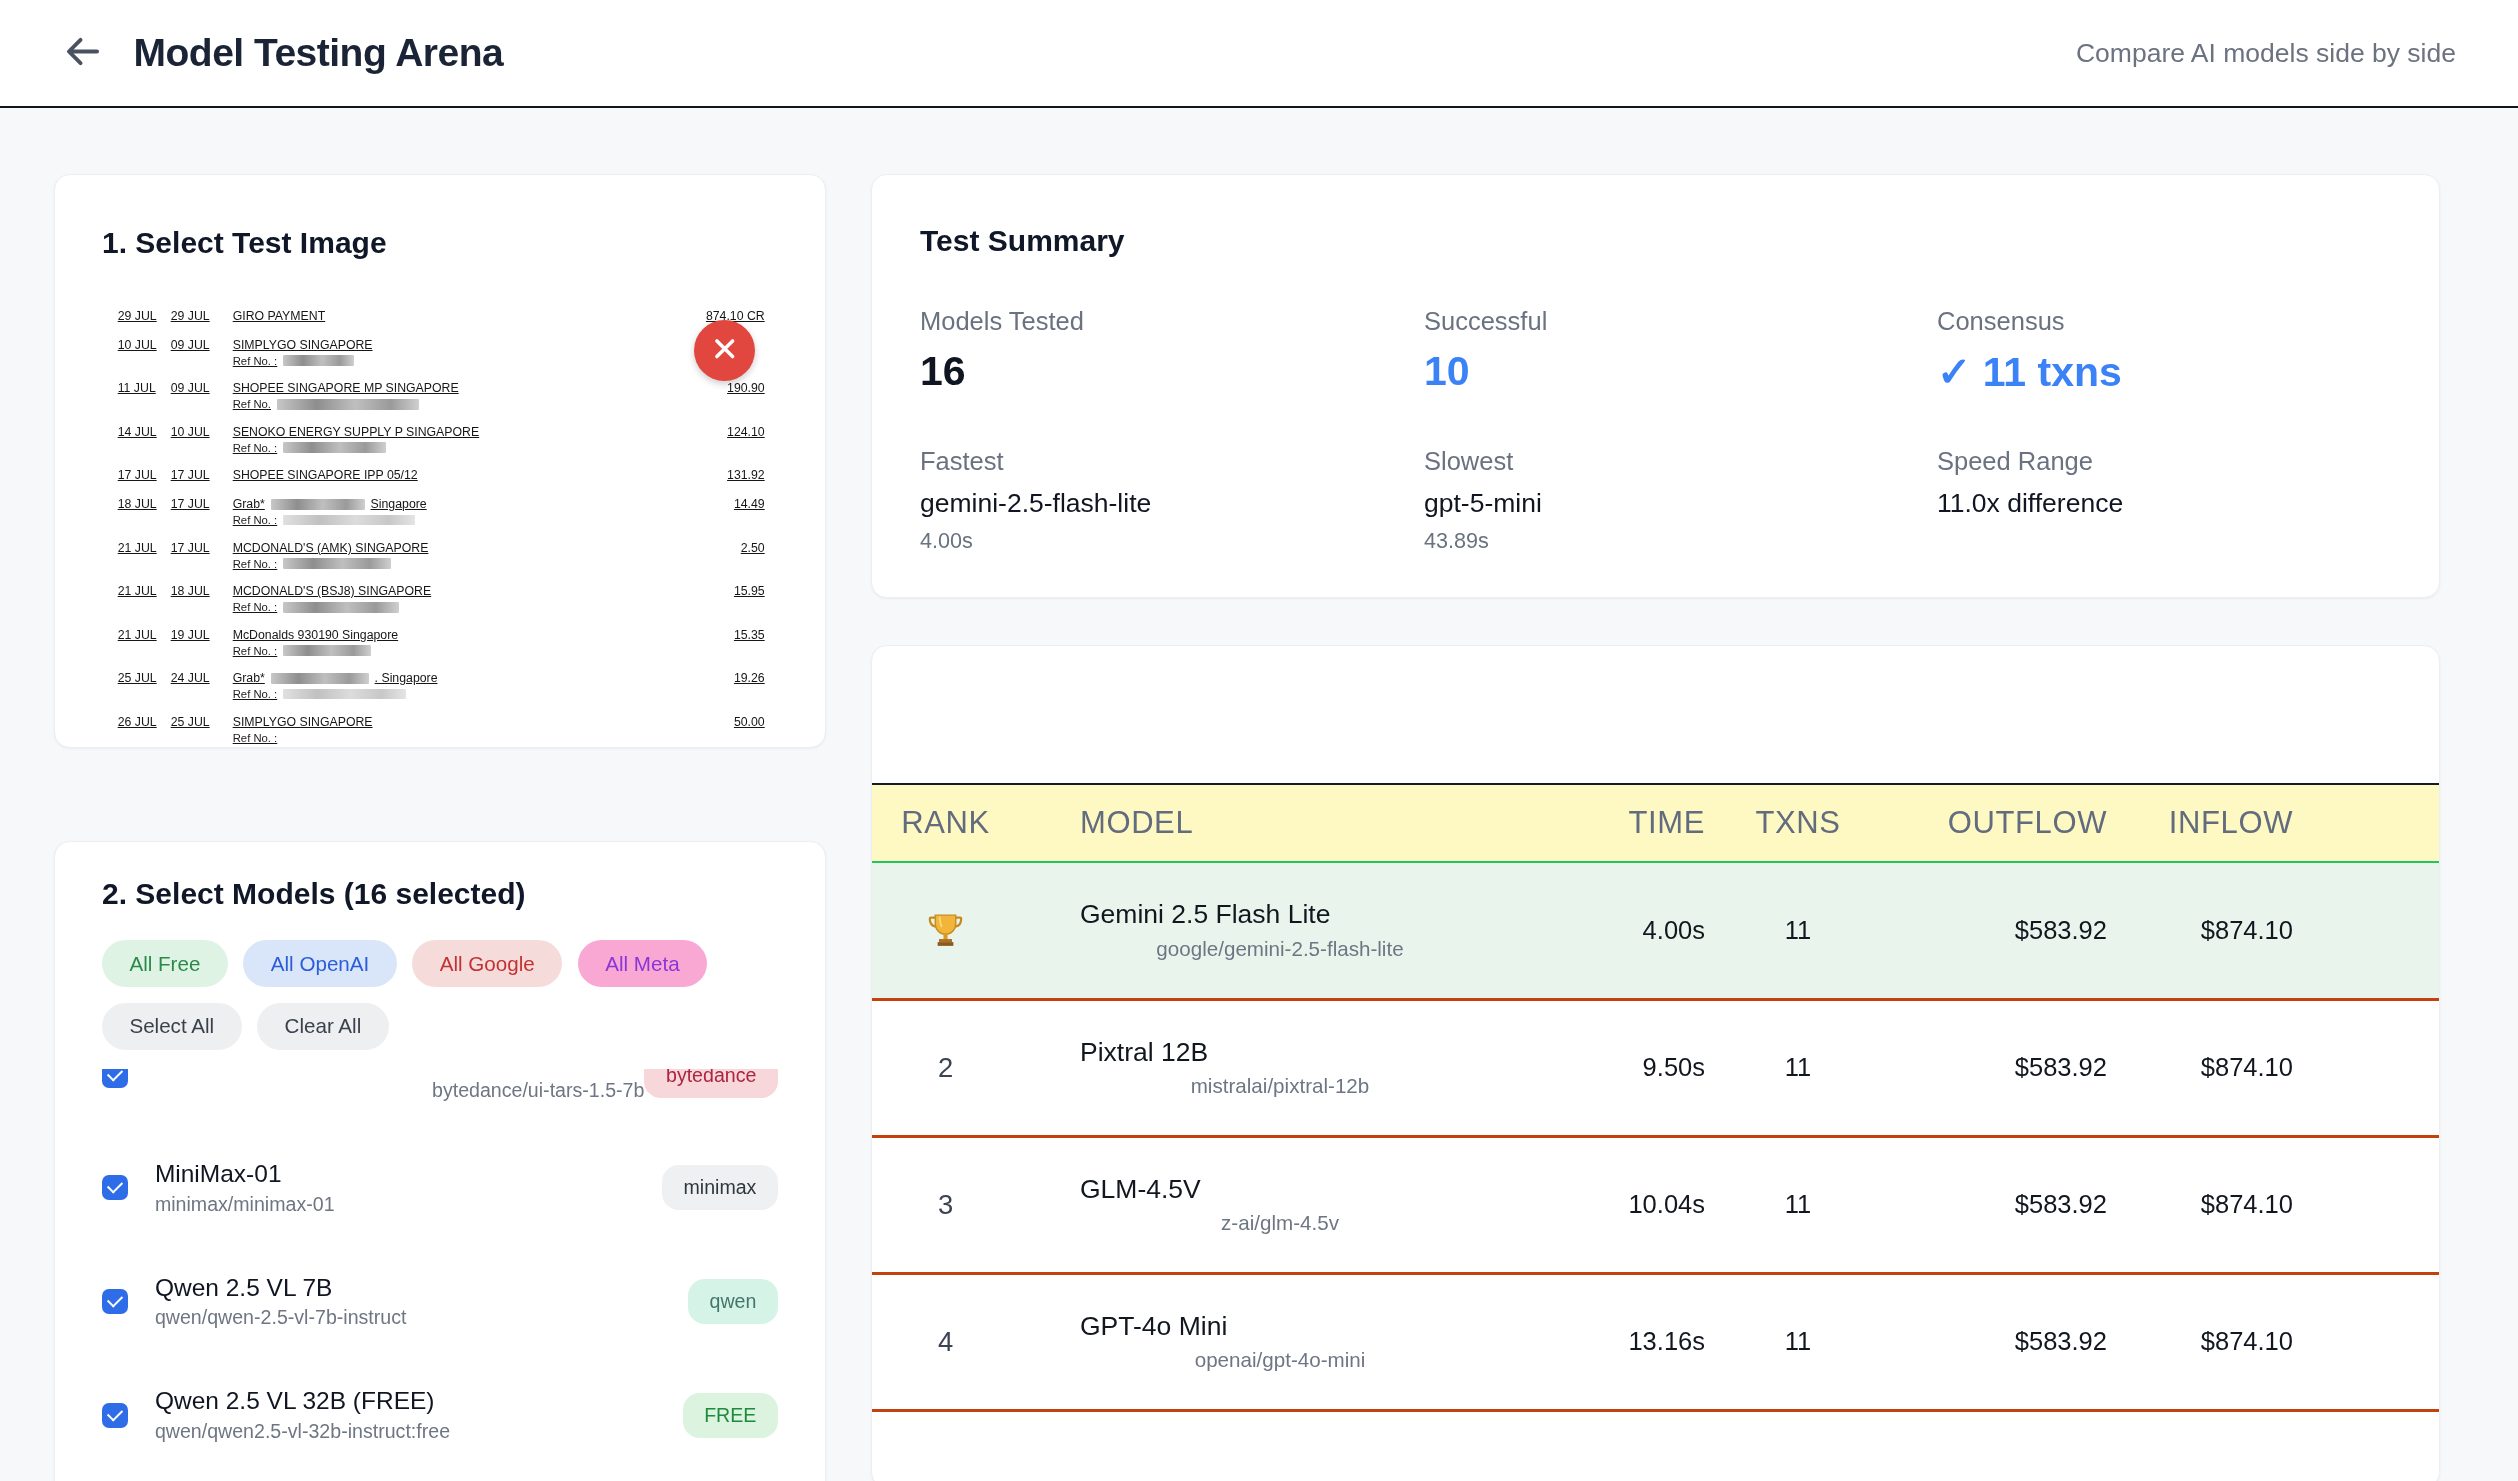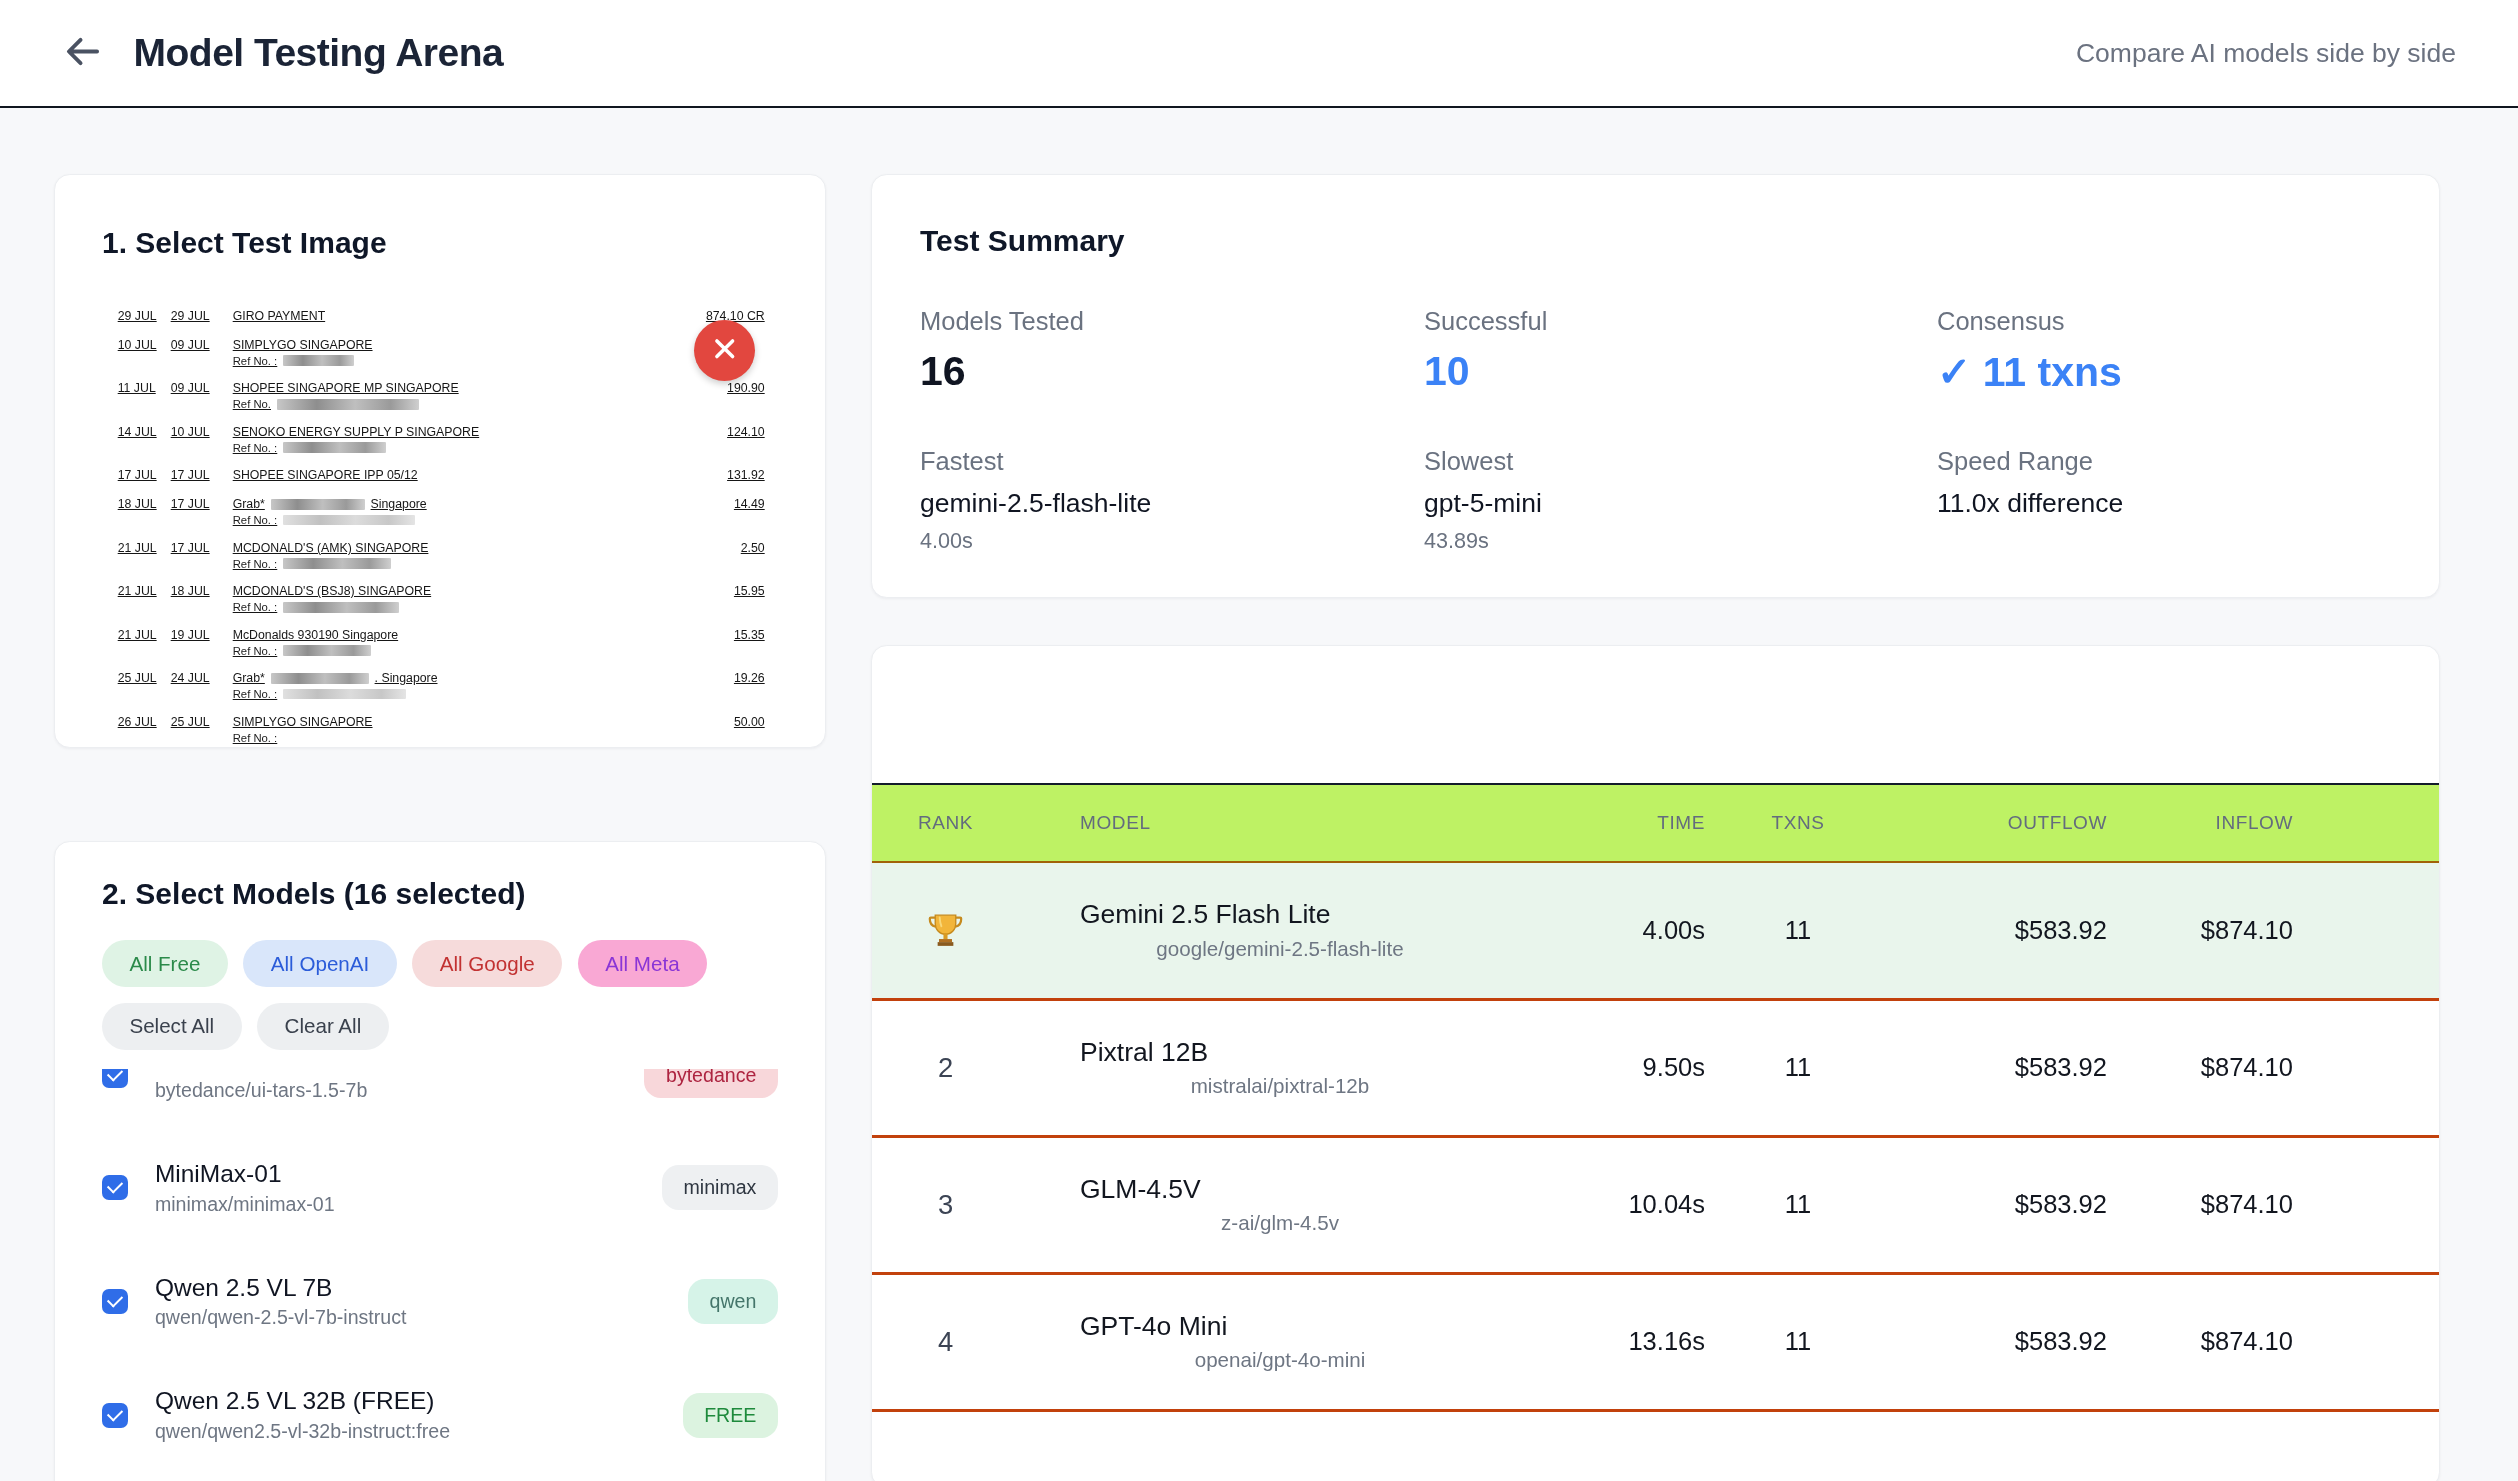--- a/index.html
+++ b/index.html
@@ -71,21 +71,21 @@
     border: none; cursor: pointer; white-space: nowrap;
   }
   .chip-free   { background: #dff3e5; color: #2b8a4a; }
   .chip-openai { background: #d9e6fa; color: #2b5cd9; }
   .chip-google { background: #f6dbdb; color: #c23232; }
   .chip-meta   { background: #f9a8d4; color: #8a35d6; }
   .chip-neutral{ background: #edeff1; color: #3a414d; }
 
   .models-list { margin-top: 19.6px; overflow: hidden; height: 549px; }
   .model-row { display: flex; align-items: center; padding: 29px 0; cursor: pointer; }
-  .model-row.clipped { margin-top: -49px; }
+  .model-row.clipped { margin-top: -49px; text-align: right; }
   .checkbox {
     width: 25.5px; height: 25.5px; border-radius: 6.9px; background: #2f6de8;
     flex: 0 0 25.5px; margin-right: 27.4px; position: relative;
   }
   .checkbox::after {
     content: ""; position: absolute; left: 5.9px; top: 5.9px;
     width: 11.8px; height: 6.9px;
     border-left: 2.9px solid #fff; border-bottom: 2.9px solid #fff;
     transform: rotate(-45deg);
   }
@@ -111,23 +111,23 @@
   .stat-big { font-size: 41px; font-weight: bold; color: #101522; margin-top: 11.8px; }
   .green { color: #3b82f6; }
   .stat-mid { font-size: 26.5px; color: #101522; margin-top: 12.7px; }
   .stat-sub { font-size: 21.6px; color: #6a7280; margin-top: 8.8px; }
 
   
   .card-results { margin-top: 47px; height: 843px; overflow: hidden; padding-top: 49px; }
   .card-results .card-title { margin: 0 48px; }
   table.results { width: 100%; border-collapse: collapse; margin-top: 88px; table-layout: fixed; }
   .results thead th {
-    height: 78px; background: #bef264;
-    border-top: 2px solid #131c2b; border-bottom: 2px solid #a16207;
-    font-size: 19px; font-weight: normal; color: #636c7e; letter-spacing: 0.6px;
+    height: 78px; background: #fef9c3;
+    border-top: 2px solid #131c2b; border-bottom: 2px solid #22c55e;
+    font-size: 31px; font-weight: normal; color: #636c7e; letter-spacing: 0.6px;
   }
   .results tbody td { height: 137px; vertical-align: middle; }
   .results tbody tr { border-bottom: 3px solid #c2410c; }
   .results tbody tr.winner { background: #e9f5ec; }
   .c-rank { text-align: center; }
   .c-model { text-align: left; padding-left: 61px; }
   .c-time, .c-out, .c-in { text-align: right; }
   .c-txns { text-align: center; }
   .r-rank { font-size: 27.4px; color: #3c4454; }
   .r-name { font-size: 26.5px; color: #12161f; }

